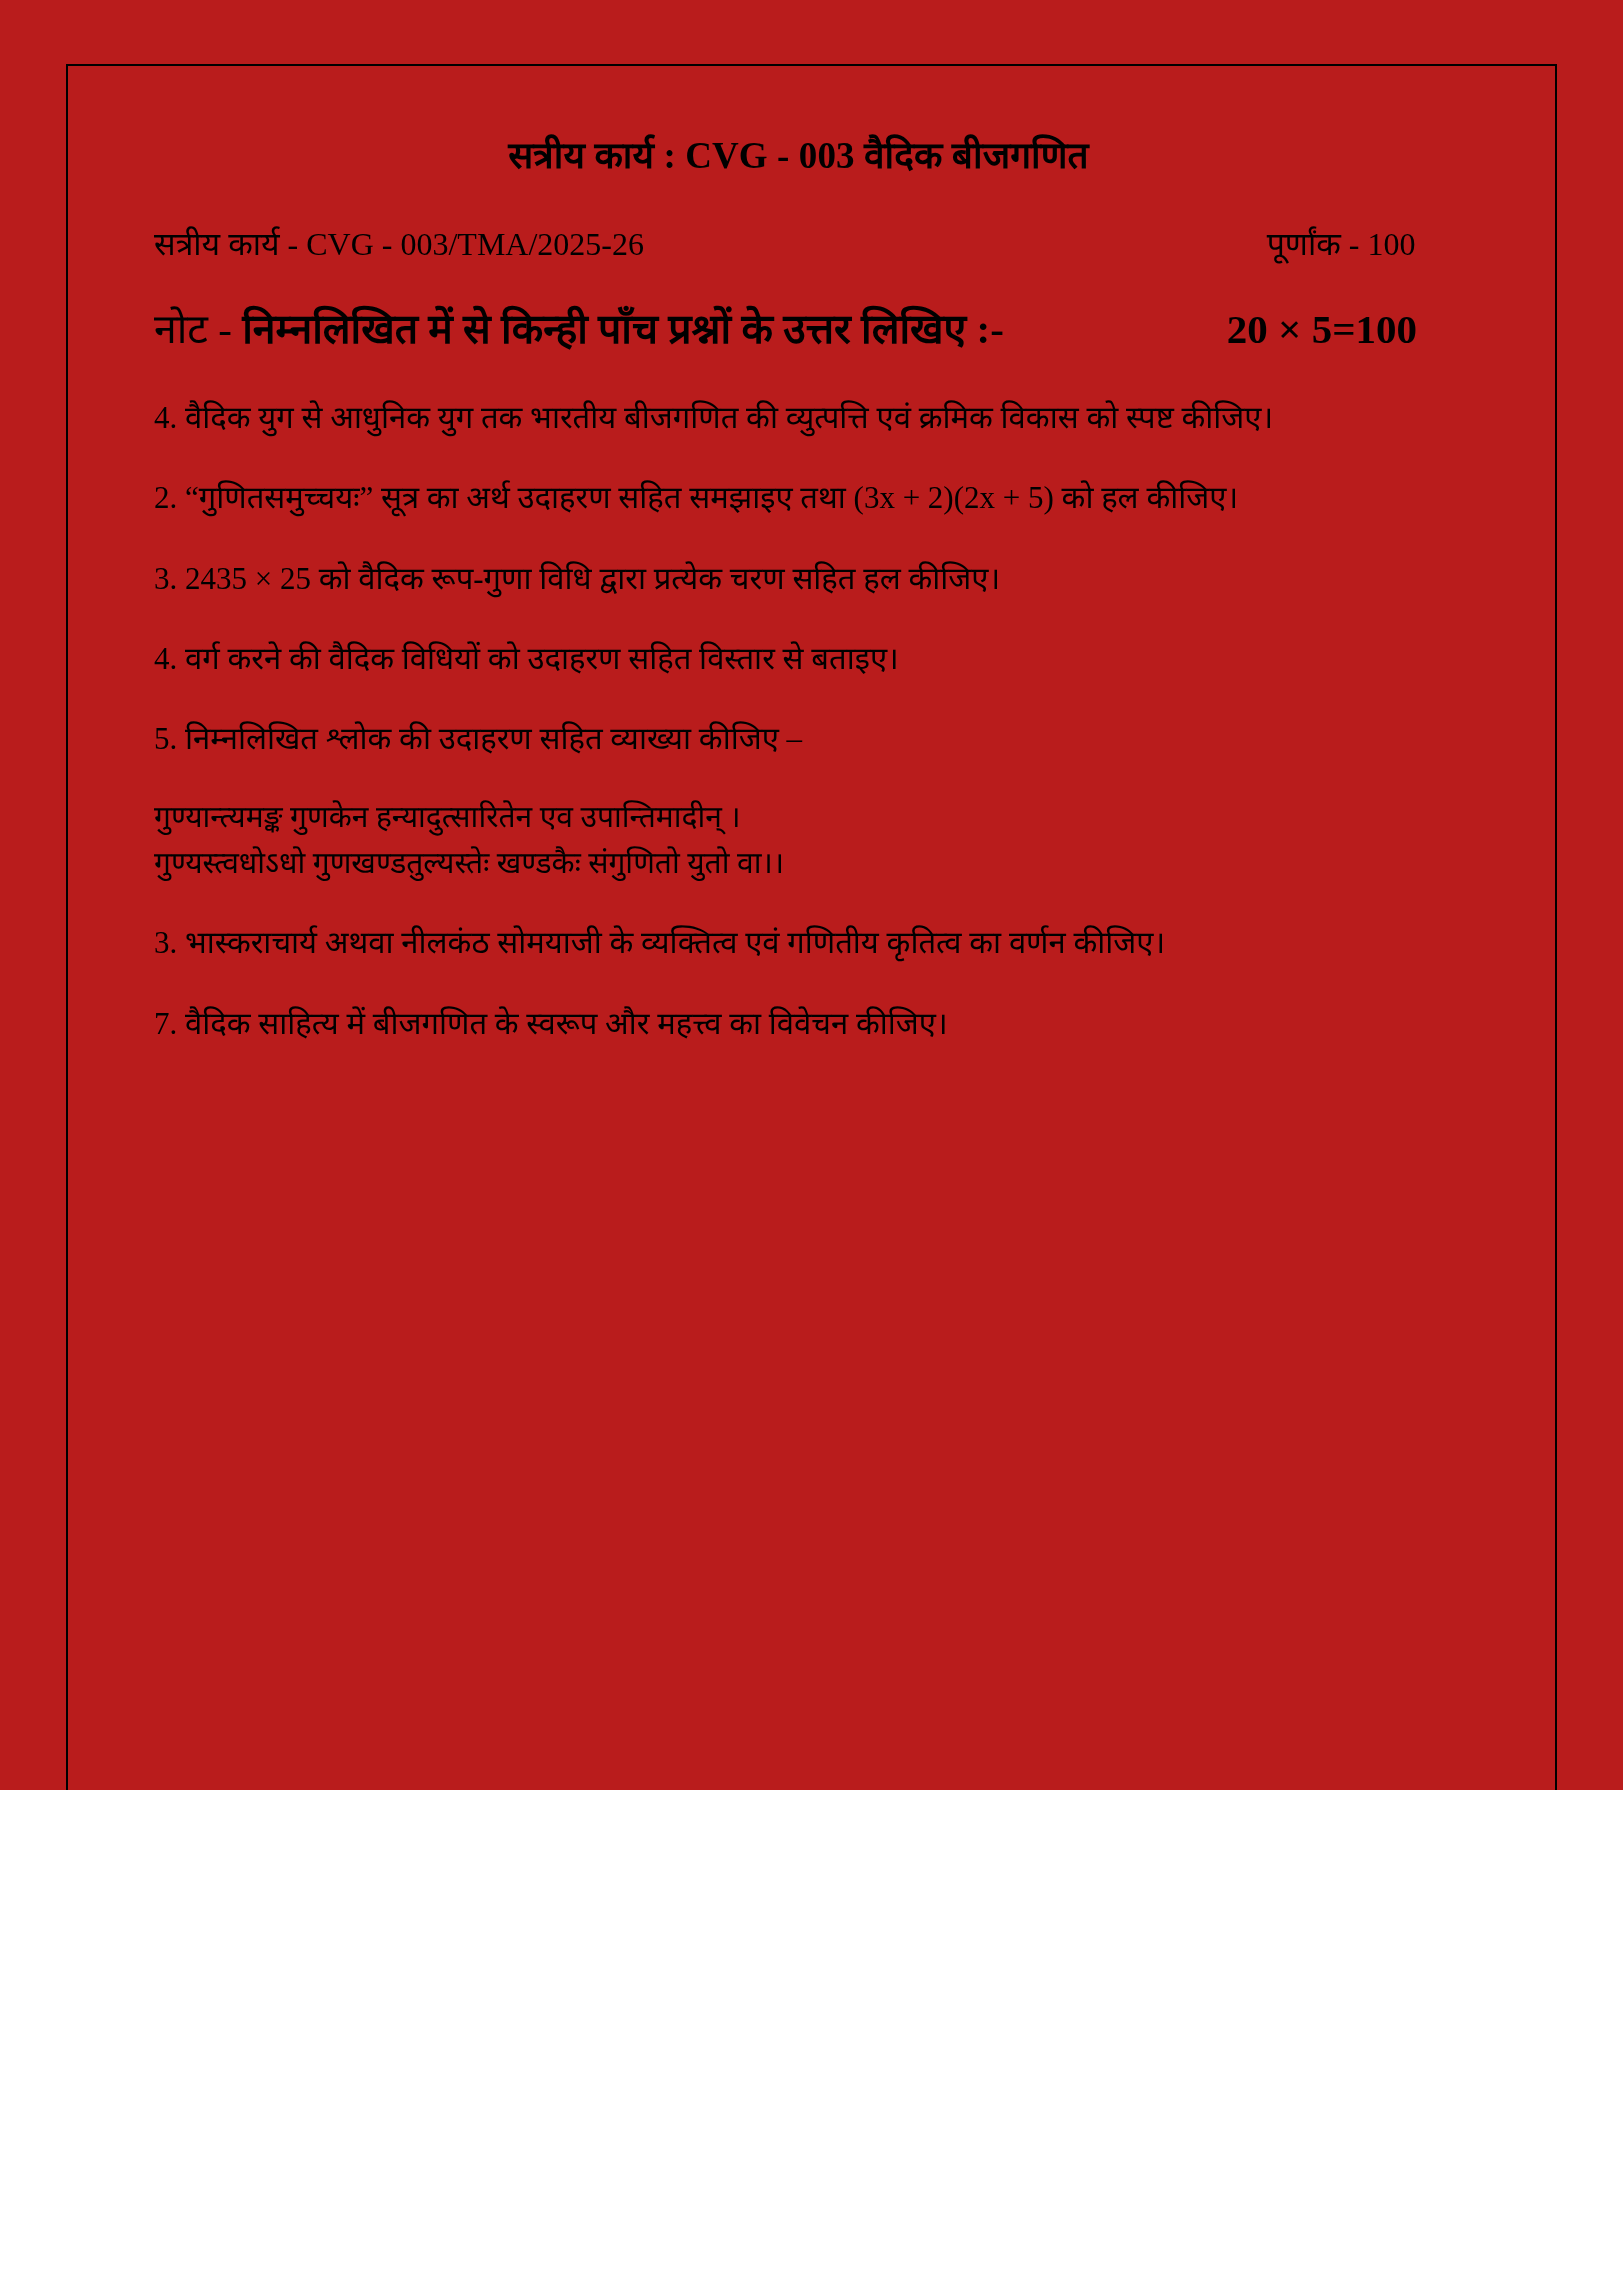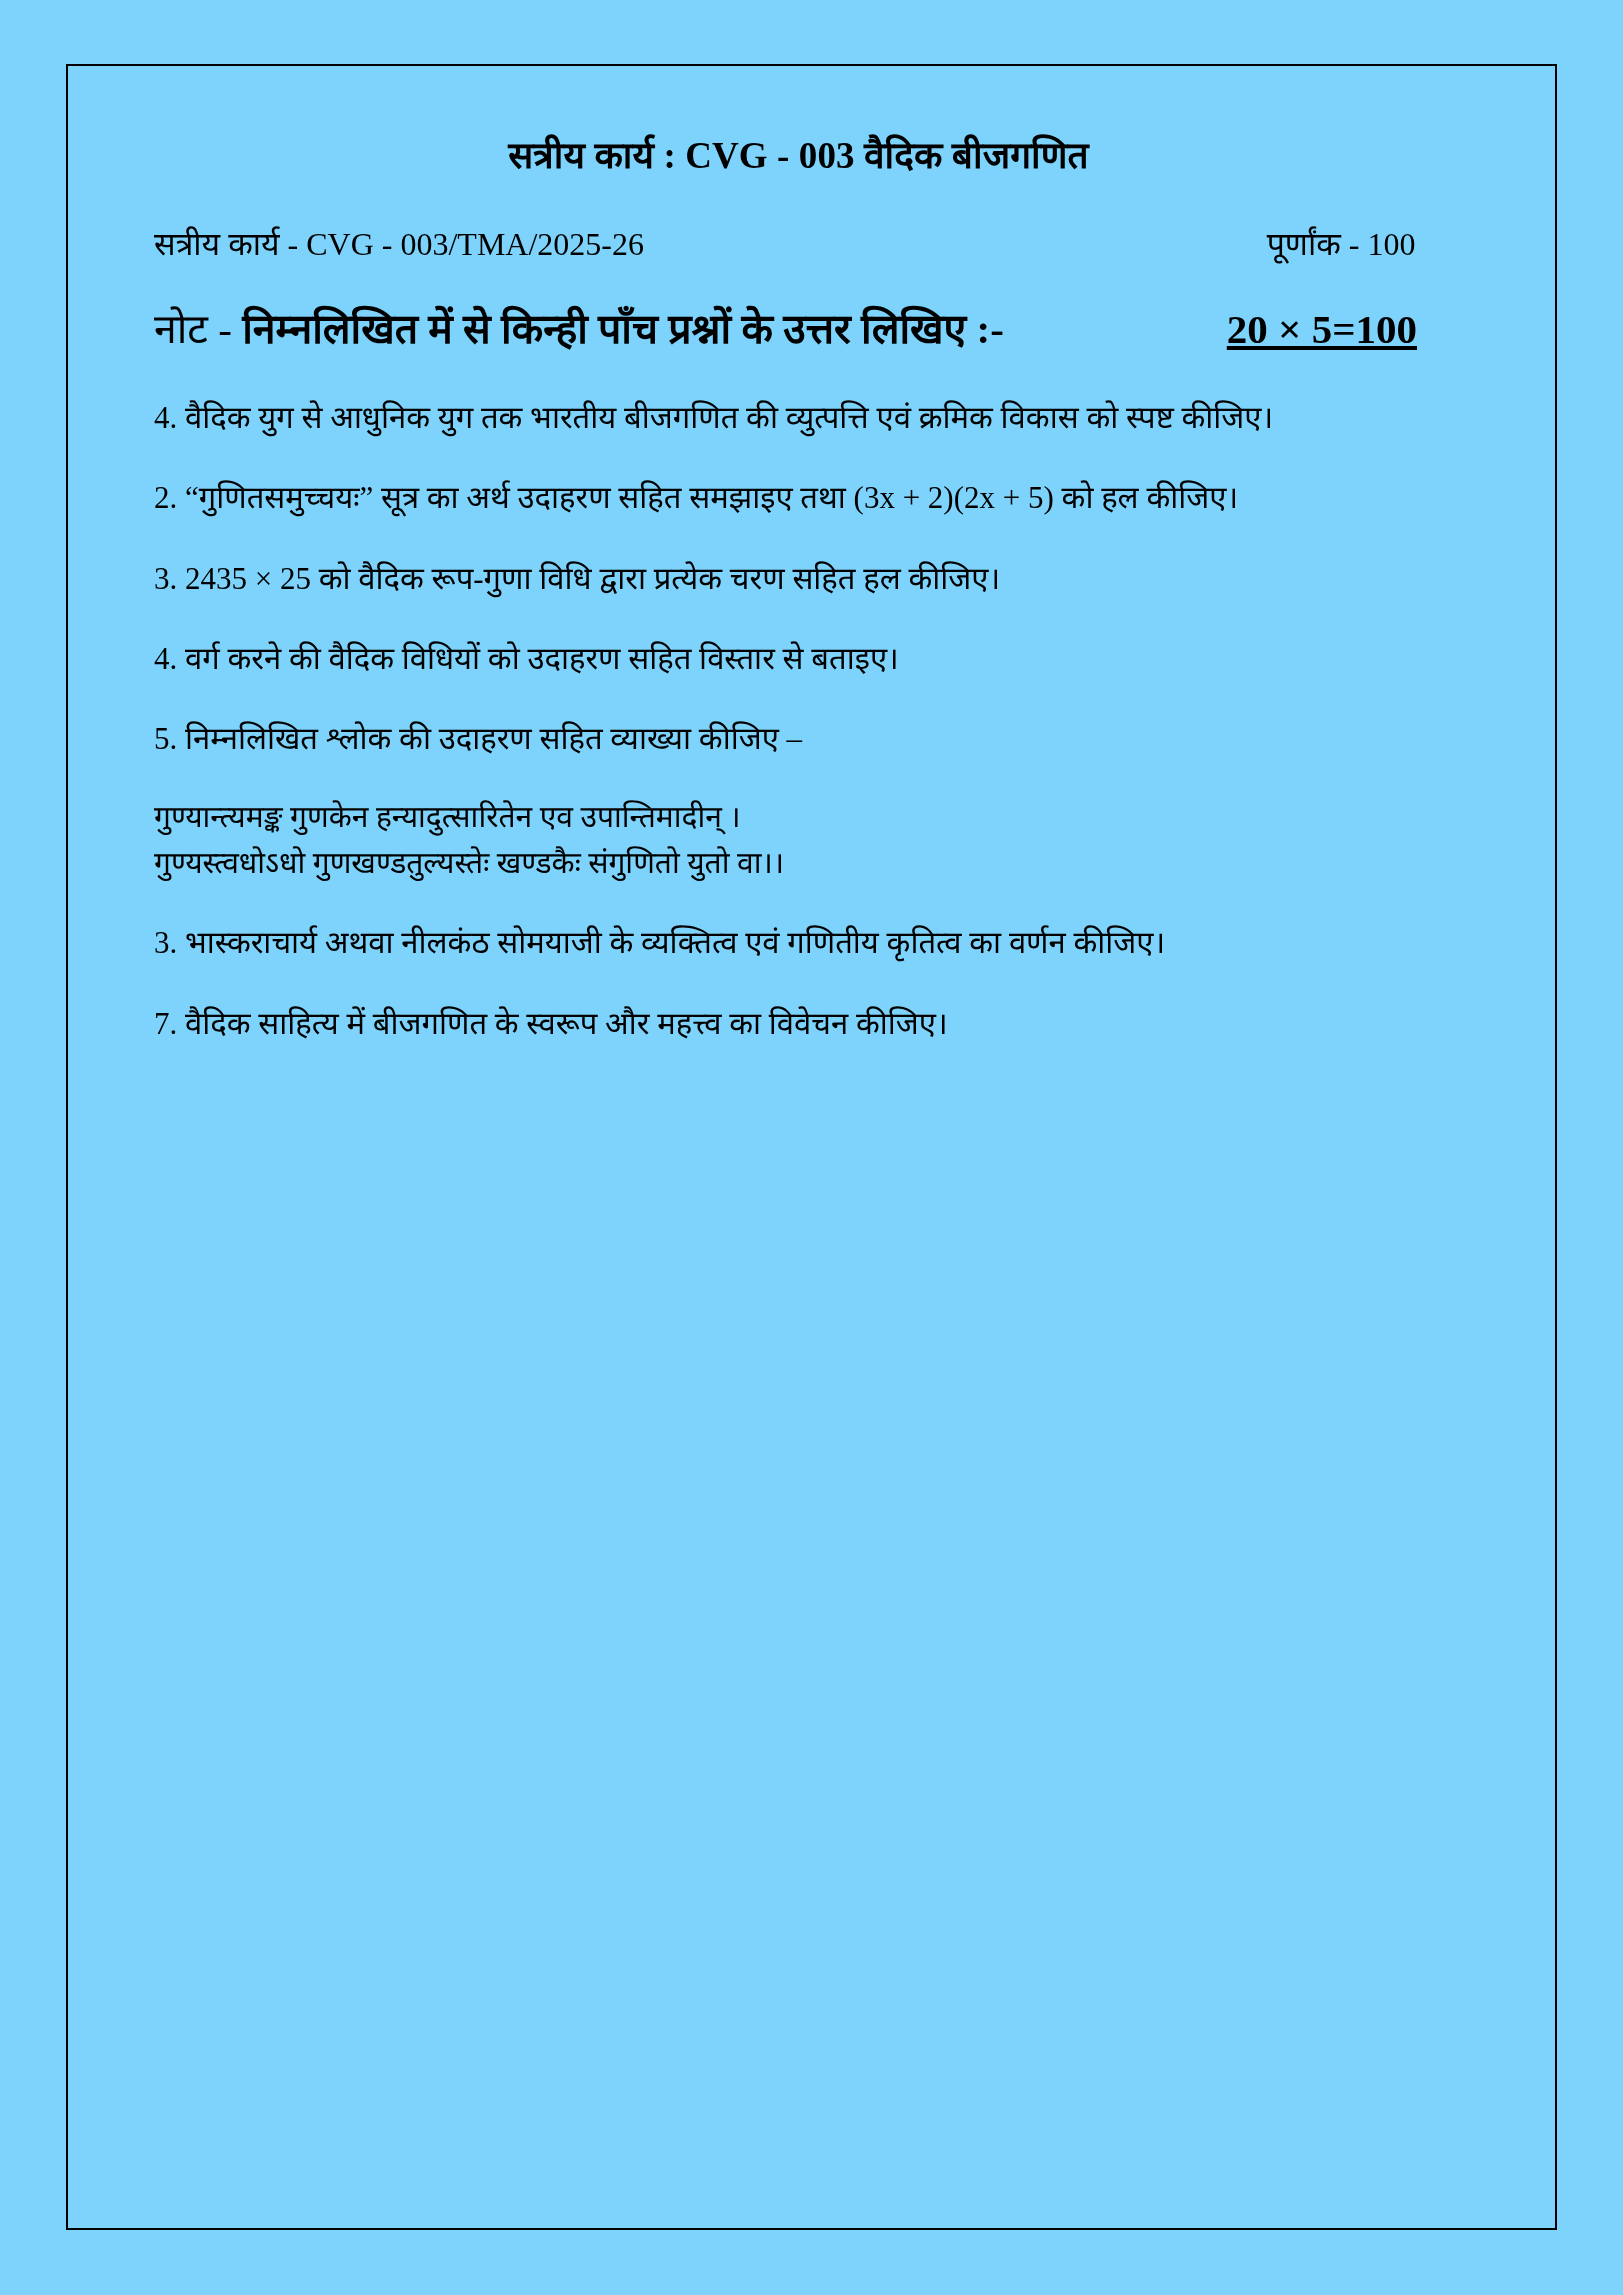--- a/index.html
+++ b/index.html
@@ -5,22 +5,22 @@
 <style>
   html, body {
     margin: 0;
     padding: 0;
     background: #ffffff;
   }
 
   .page {
     position: relative;
     width: 1623px;
-    height: 2295px;
-    background: #7dd3fc;
+    height: 1790px;
+    background: #b91c1c;
     box-sizing: border-box;
     font-family: "Liberation Serif", "DejaVu Serif", serif;
     color: #000000;
     overflow: hidden;
   }
 
   
   .page-frame {
     position: absolute;
     left: 66px;
@@ -70,21 +70,20 @@
     line-height: 1.4;
     font-weight: bold;
     margin: 0 0 35px 0;
   }
   .note-row .note-left .note-label {
     font-weight: normal;
   }
   .note-row .note-marks {
     padding-right: 26px;
     white-space: nowrap;
-    text-decoration: underline;
   }
 
   .question {
     font-size: 31px;
     line-height: 1.62;
     margin: 0 0 30px 0;
     text-align: left;
   }
 
   

